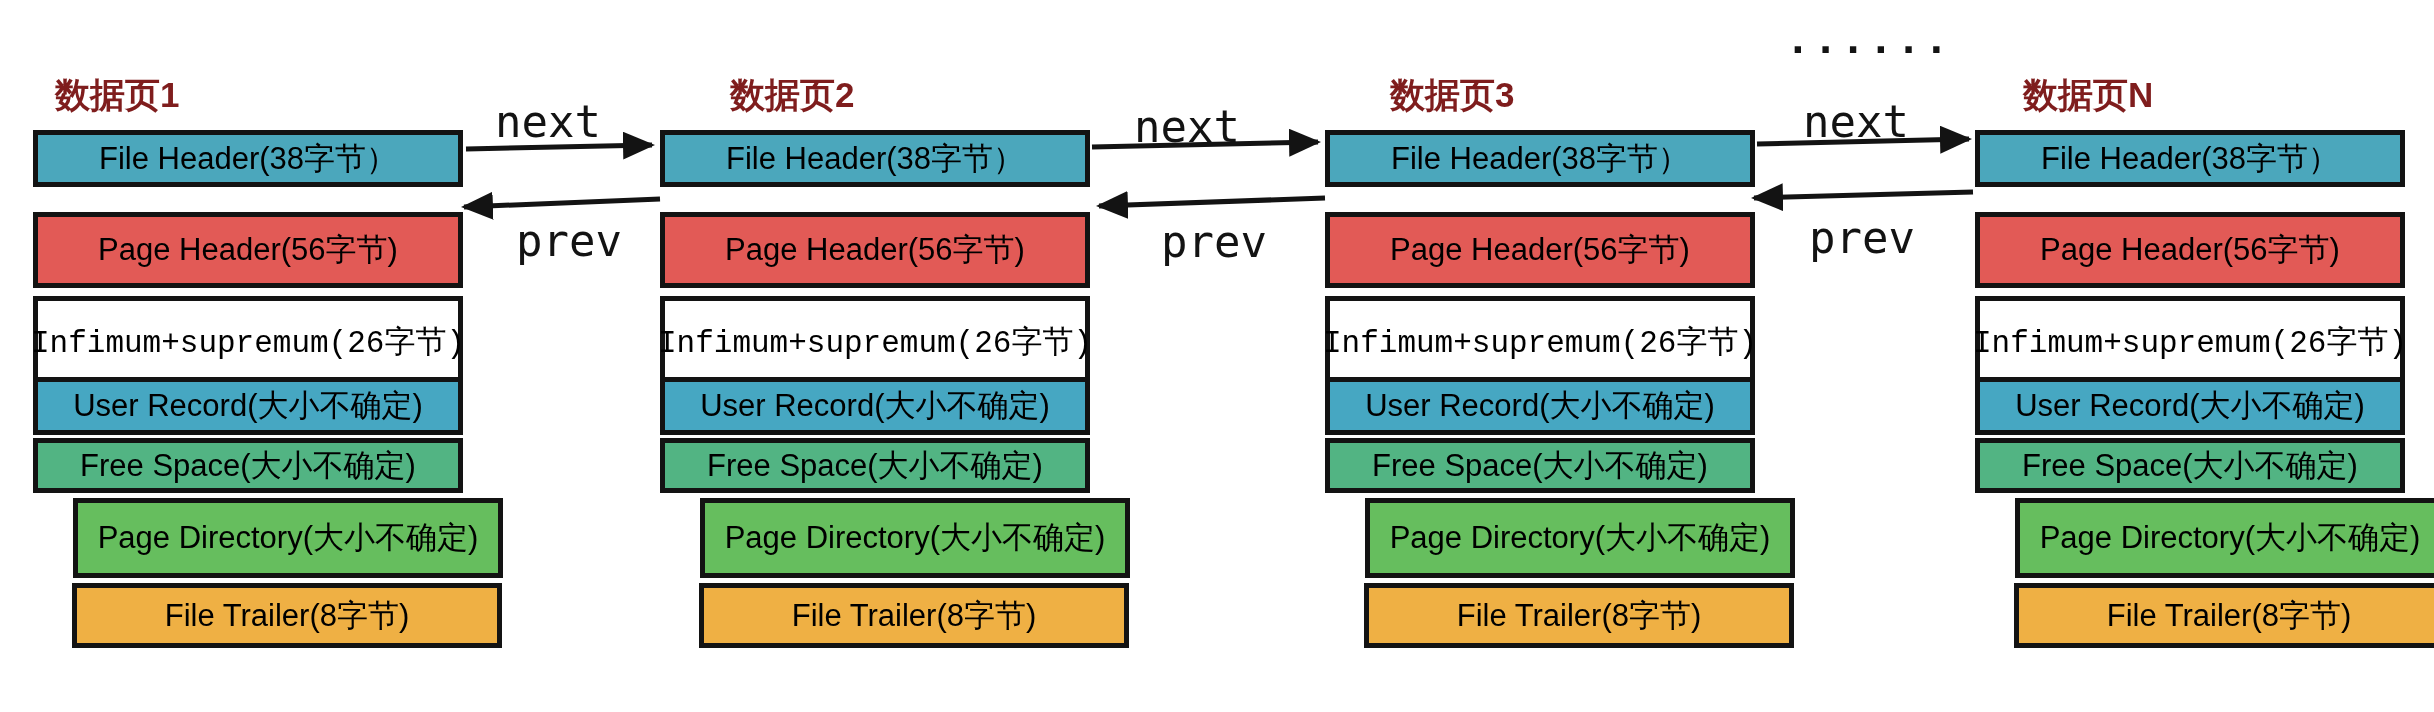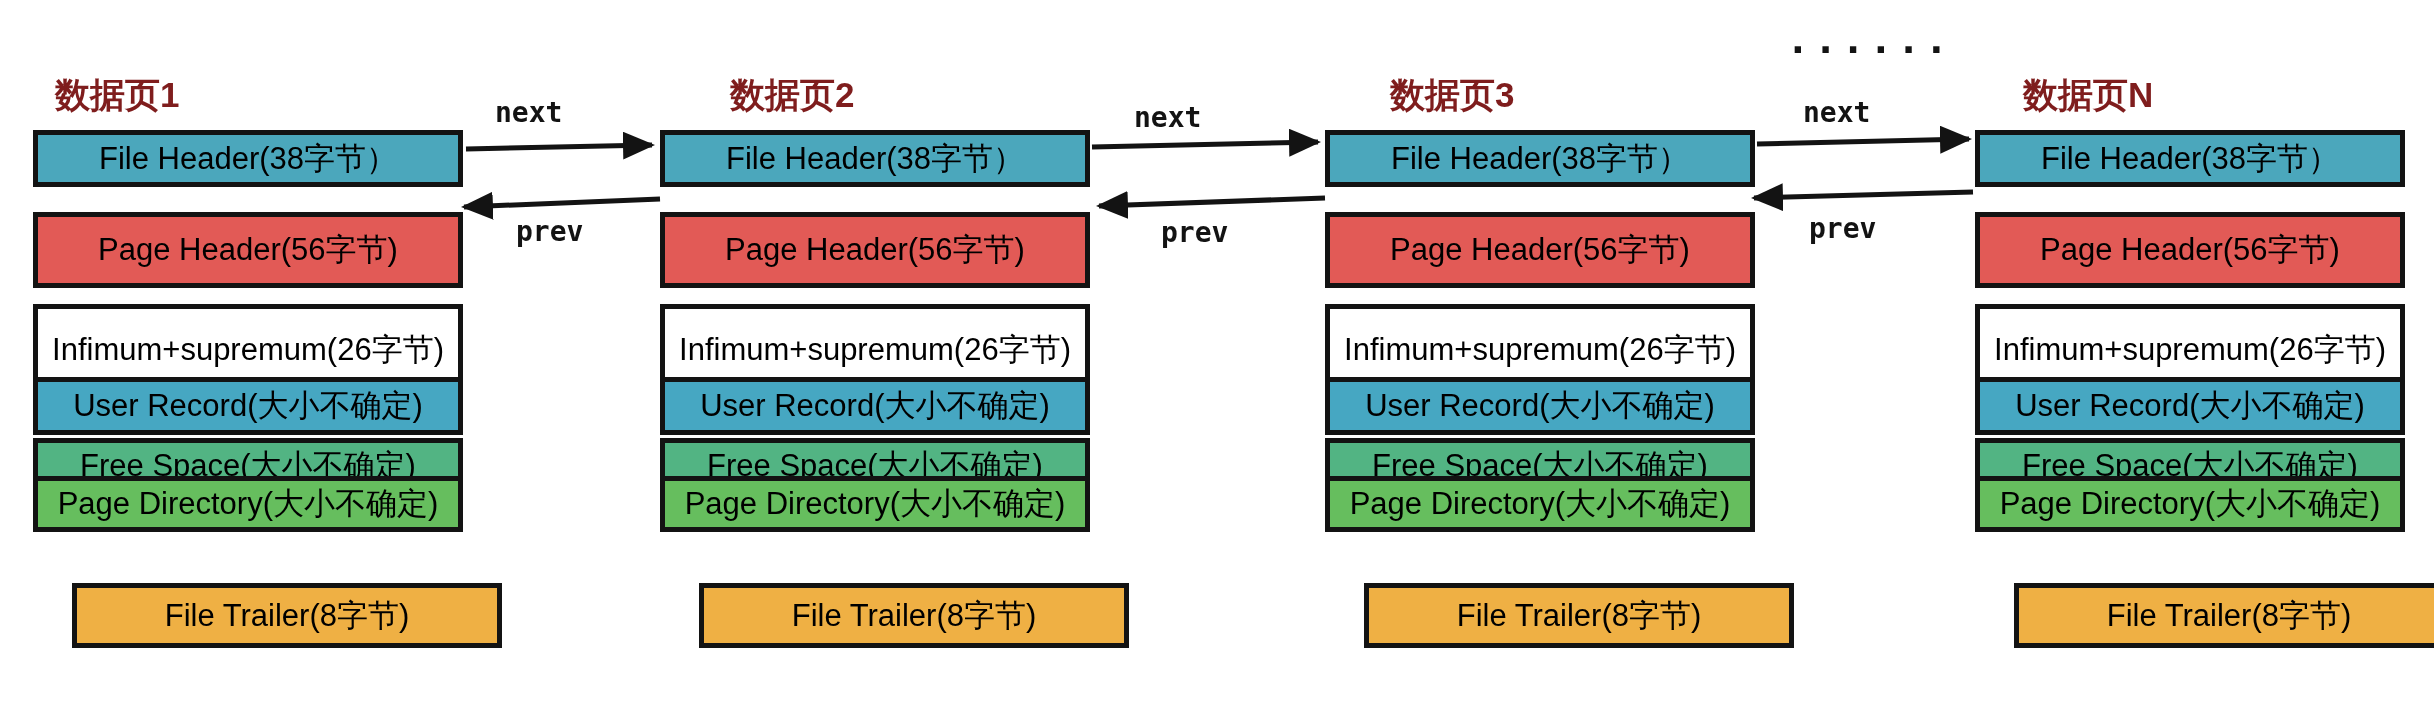--- a/index.html
+++ b/index.html
@@ -26,35 +26,35 @@
     position:absolute; left:0; width:430px;
     box-sizing:border-box;
     border:5px solid var(--border);
     display:flex; align-items:center; justify-content:center;
     font-size:31px; color:#000; text-align:center;
     white-space:nowrap;
     background:#fff;
   }
   .bk0 { top:130px; height:57px; }
   .bk1 { top:212px; height:76px; }
-  .bk2 { top:304px; height:92px; }
+  .bk2 { top:296px; height:92px;font-family:Liberation Mono, monospace; }
   .bk3 { top:377px; height:58px; }
   .bk4 { top:438px; height:55px; }
-  .bk5 { top:476px; height:56px; }
+  .bk5 { top:498px; height:80px;margin-left:40px; }
   .bk6 { top:583px; height:65px;margin-left:39px; }
 
   
   svg.arrows { position:absolute; left:0; top:0; pointer-events:none; }
   svg.arrows line { stroke:var(--arrow); stroke-width:5; }
   svg.arrows marker path { fill:var(--arrow); }
 
   .alabel {
     position:absolute;
     font-family:"DejaVu Sans Mono", monospace;
-    font-weight:bold; font-size:28px; color:#131313;
+    font-weight:normal; font-size:44px; color:#131313;
     white-space:nowrap;
   }
 
   .dots {
     position:absolute; left:1791px; top:30px;
     font-family:"DejaVu Sans", sans-serif;
     font-weight:bold; font-size:36px; line-height:40px;
     letter-spacing:14px; color:#131313;
     white-space:nowrap;
   }

